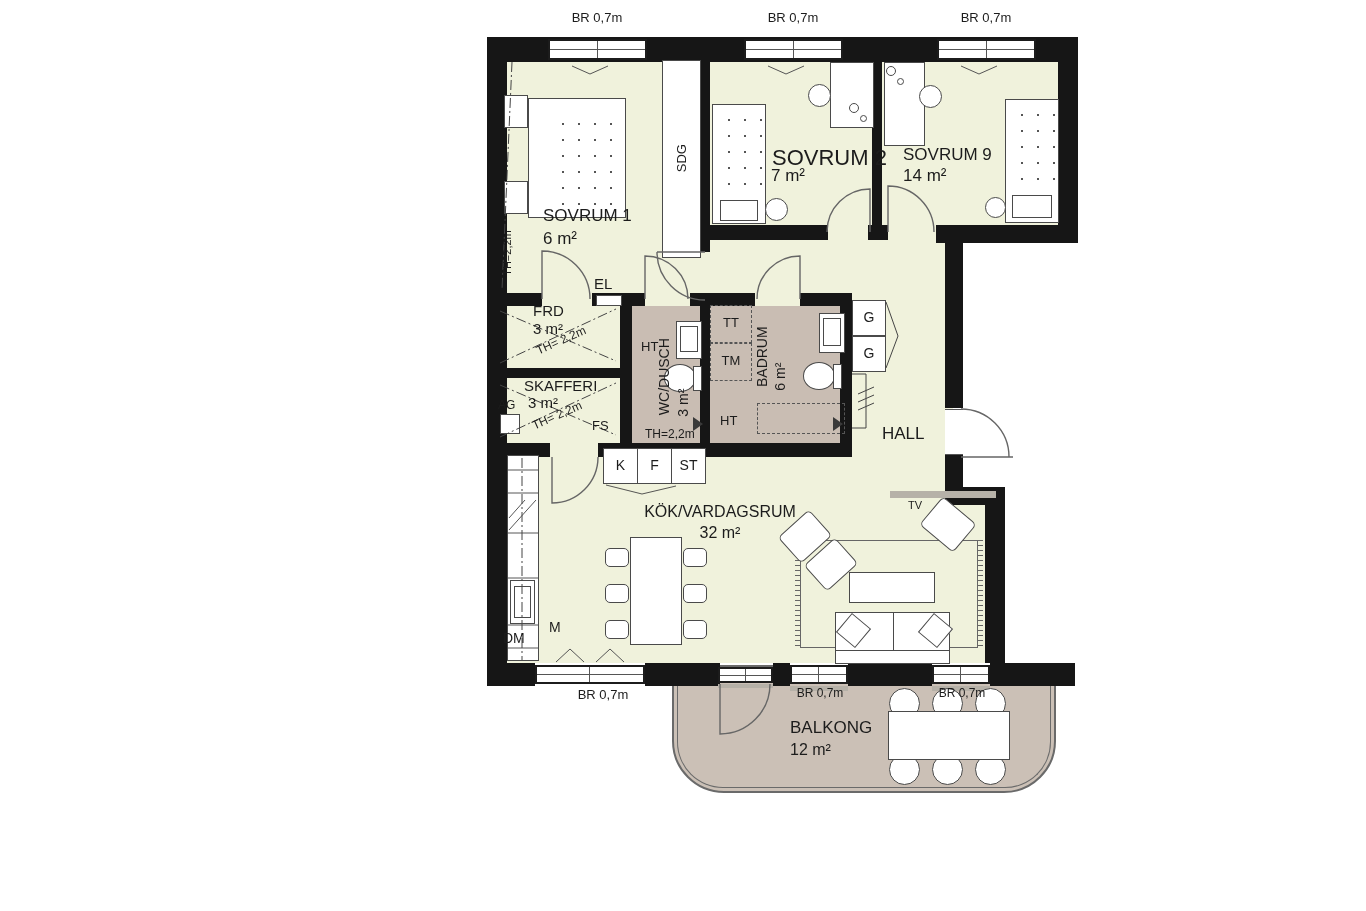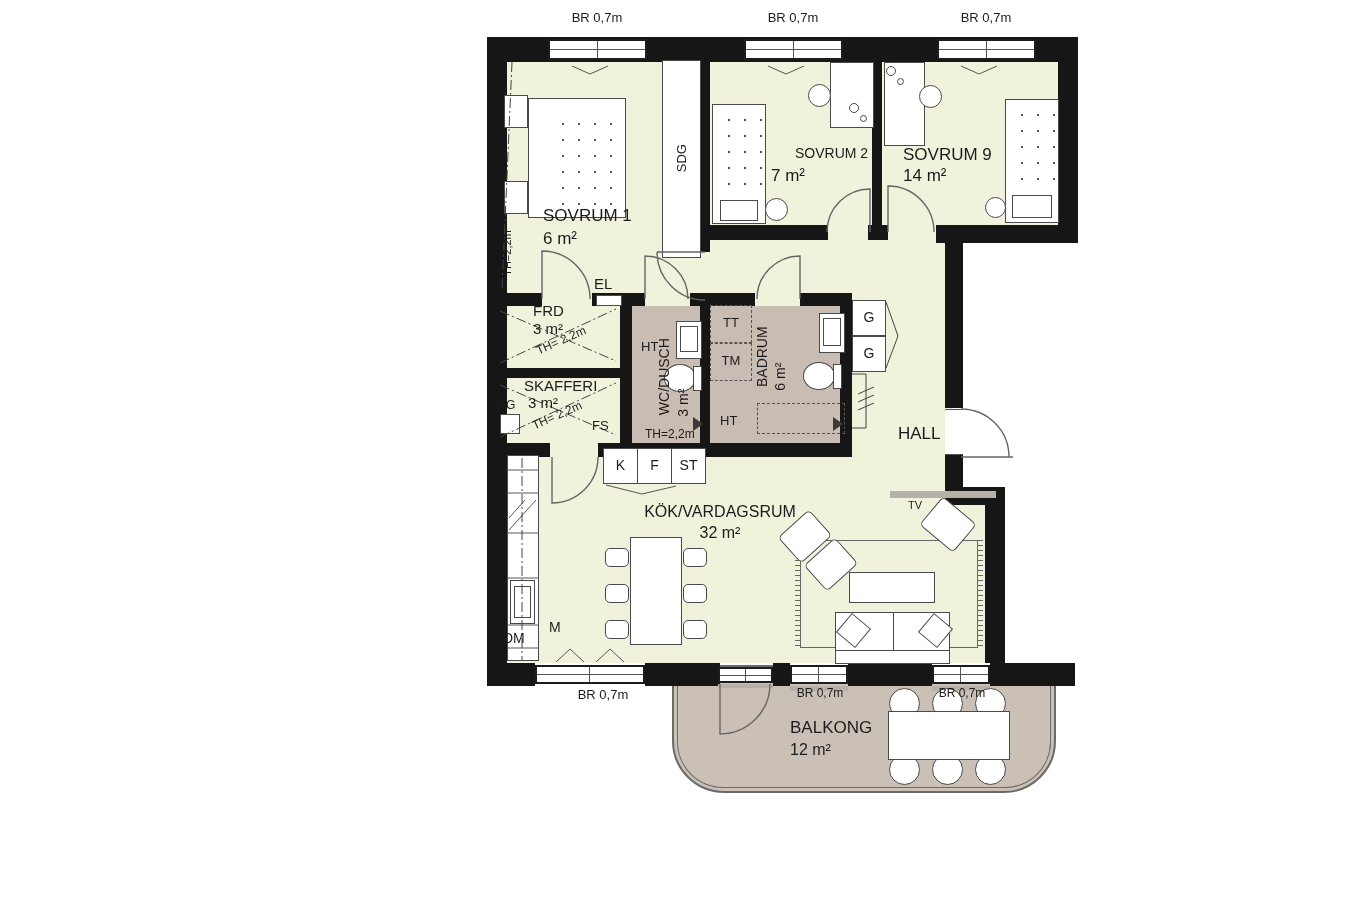--- a/index.html
+++ b/index.html
@@ -212,21 +212,21 @@
   <span class="lbl ctr" style="left:941px;top:11px;width:90px;font-size:13px;">BR 0,7m</span>
   <span class="lbl ctr" style="left:558px;top:688px;width:90px;font-size:13px;">BR 0,7m</span>
   <span class="lbl ctr" style="left:791px;top:687px;width:58px;font-size:12px;">BR 0,7m</span>
   <span class="lbl ctr" style="left:933px;top:687px;width:58px;font-size:12px;">BR 0,7m</span>
 
   <span class="lbl" style="left:543px;top:207px;font-size:17px;">SOVRUM 1</span>
   <span class="lbl" style="left:543px;top:230px;font-size:17px;">6 m²</span>
   <span class="lbl vert" style="left:472px;top:247px;width:70px;font-size:11px;">TH=2,2m</span>
   <span class="lbl vert" style="left:660px;top:151px;width:44px;font-size:13px;">SDG</span>
 
-  <span class="lbl" style="left:795px;top:146px;font-size:14px;">SOVRUM 2</span>
+  <span class="lbl" style="left:772px;top:146px;font-size:22px;">SOVRUM 2</span>
   <span class="lbl" style="left:771px;top:167px;font-size:17px;">7 m²</span>
   <span class="lbl" style="left:903px;top:146px;font-size:17px;">SOVRUM 9</span>
   <span class="lbl" style="left:903px;top:167px;font-size:17px;">14 m²</span>
 
   <span class="lbl" style="left:594px;top:276px;font-size:15px;">EL</span>
 
   <span class="lbl" style="left:533px;top:303px;font-size:15px;">FRD</span>
   <span class="lbl" style="left:533px;top:321px;font-size:15px;">3 m²</span>
   <span class="lbl diag" style="left:537px;top:345px;font-size:12px;">TH= 2,2m</span>
 
@@ -242,21 +242,21 @@
   <span class="lbl" style="left:645px;top:428px;font-size:12px;">TH=2,2m</span>
 
   <span class="lbl ctr" style="left:716px;top:316px;width:30px;font-size:13px;">TT</span>
   <span class="lbl ctr" style="left:716px;top:354px;width:30px;font-size:13px;">TM</span>
   <span class="lbl vert" style="left:718px;top:349px;width:90px;font-size:14px;">BADRUM</span>
   <span class="lbl vert" style="left:756px;top:369px;width:50px;font-size:14px;">6 m²</span>
   <span class="lbl" style="left:720px;top:414px;font-size:13px;">HT</span>
 
   <span class="lbl ctr" style="left:852px;top:310px;width:34px;font-size:14px;">G</span>
   <span class="lbl ctr" style="left:852px;top:346px;width:34px;font-size:14px;">G</span>
-  <span class="lbl" style="left:882px;top:425px;font-size:17px;margin-left:16px;">HALL</span>
+  <span class="lbl" style="left:882px;top:425px;font-size:17px;">HALL</span>
 
   <span class="lbl ctr" style="left:603px;top:458px;width:35px;font-size:14px;">K</span>
   <span class="lbl ctr" style="left:637px;top:458px;width:35px;font-size:14px;">F</span>
   <span class="lbl ctr" style="left:671px;top:458px;width:35px;font-size:14px;">ST</span>
 
   <span class="lbl ctr" style="left:630px;top:503px;width:180px;font-size:16px;">KÖK/VARDAGSRUM</span>
   <span class="lbl ctr" style="left:630px;top:524px;width:180px;font-size:16px;">32 m²</span>
   <span class="lbl" style="left:908px;top:499px;font-size:11px;">TV</span>
 
   <span class="lbl" style="left:549px;top:620px;font-size:14px;">M</span>

